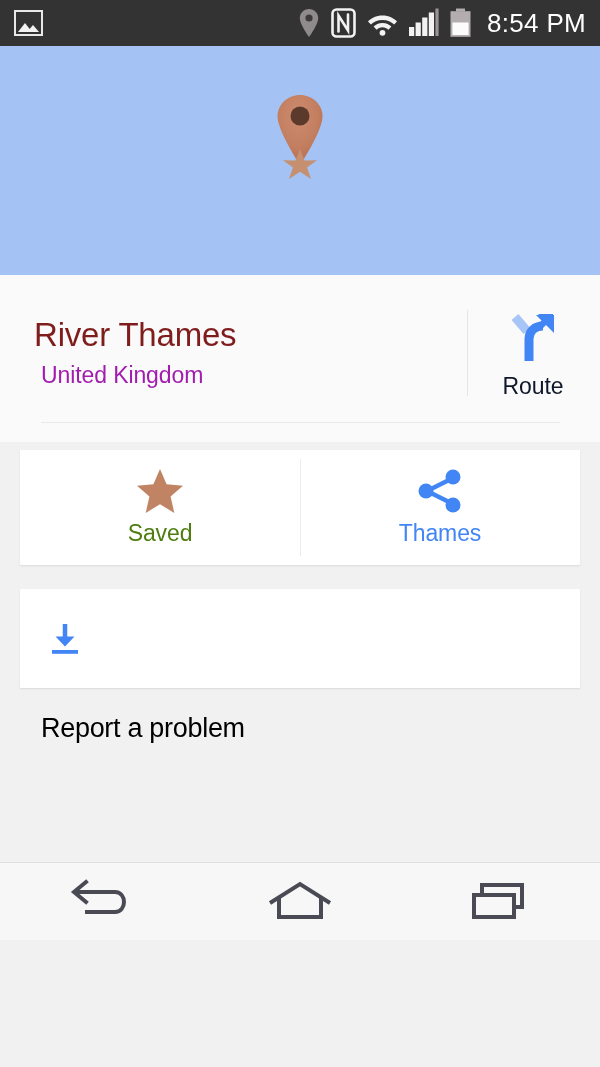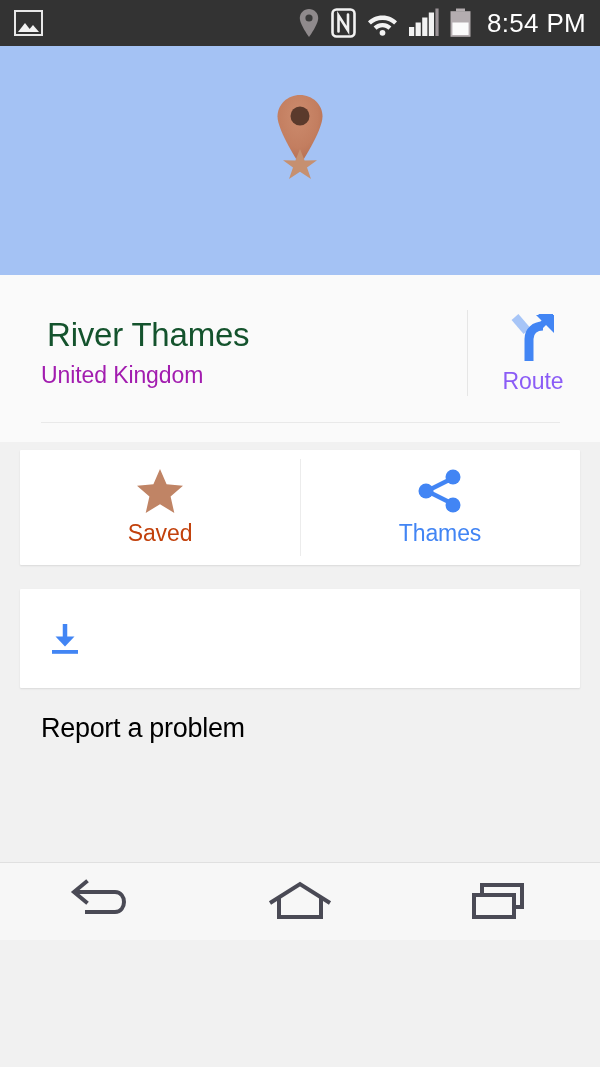--- a/index.html
+++ b/index.html
@@ -51,40 +51,40 @@
     transform:translate(-50%,-100%);
     width:60px; height:92px;
   }
 
   
   .header-panel {
     position:absolute; left:0; top:275px; width:600px; height:167px;
     background:#fafafa;
   }
   .place-title {
-    position:absolute; left:47px; top:316px;
-    font-size:33px; color:#14532d; font-weight:400; letter-spacing:-0.2px;
+    position:absolute; left:34px; top:316px;
+    font-size:33px; color:#7f1d1d; font-weight:400; letter-spacing:-0.2px;
     white-space:nowrap;
   }
   .place-sub {
     position:absolute; left:41px; top:362px;
     font-size:23px; color:#a21caf; font-weight:400; letter-spacing:-0.1px;
     white-space:nowrap;
   }
   .vdiv-route {
     position:absolute; left:467px; top:310px; width:1px; height:86px;
     background:#e6e6e6;
   }
   .route-btn {
     position:absolute; left:478px; top:305px; width:110px; height:95px;
     display:flex; flex-direction:column; align-items:center; justify-content:flex-start;
     padding-top:4px;
   }
   .route-label {
-    margin-top:3px; font-size:23px; color:#8b5cf6; letter-spacing:-0.1px;text-align:center;
+    margin-top:8px; font-size:23px; color:#0f172a; letter-spacing:-0.1px;text-align:center;
   }
   .hdiv {
     position:absolute; left:41px; top:422px; width:519px; height:1px;
     background:#e9e9e9;
   }
 
   
   .card {
     position:absolute; background:#ffffff;
     box-shadow:0 1px 2px rgba(0,0,0,0.10);
@@ -95,21 +95,21 @@
     position:absolute; top:0; height:115px;
     display:flex; flex-direction:column; align-items:center; justify-content:center;
   }
   .cell-saved { left:0; width:280px; }
   .cell-share { left:280px; width:280px; }
   .vdiv-card {
     position:absolute; left:280px; top:9px; width:1px; height:97px;
     background:#ececec;
   }
   .action-label { margin-top:7px; font-size:23px; letter-spacing:-0.1px; }
-  .label-saved { color:#c2410c; }
+  .label-saved { color:#4d7c0f; }
   .label-share { color:#4285f4; }
 
   
   .card-offline { left:20px; top:589px; width:560px; height:99px; }
   .offline-row {
     position:absolute; left:0; top:0; width:560px; height:99px;
     display:flex; align-items:center; padding-left:30px;
   }
   .offline-label {
     margin-left:29px; font-size:27px; color:#5b90f5; letter-spacing:-0.3px;

